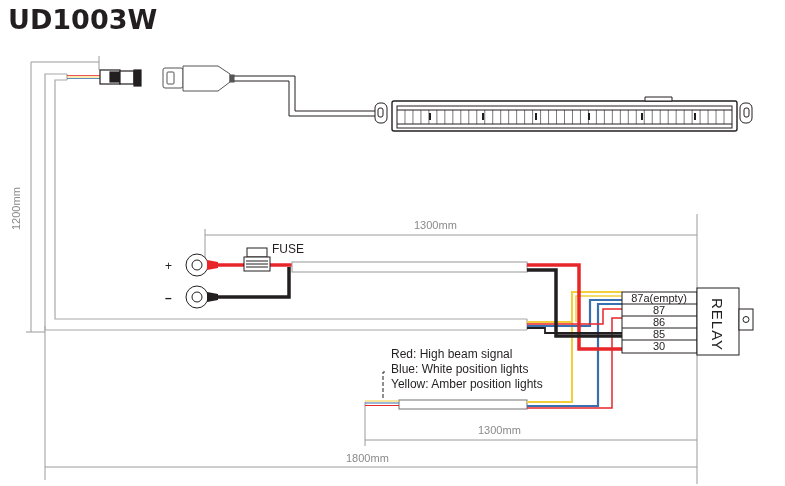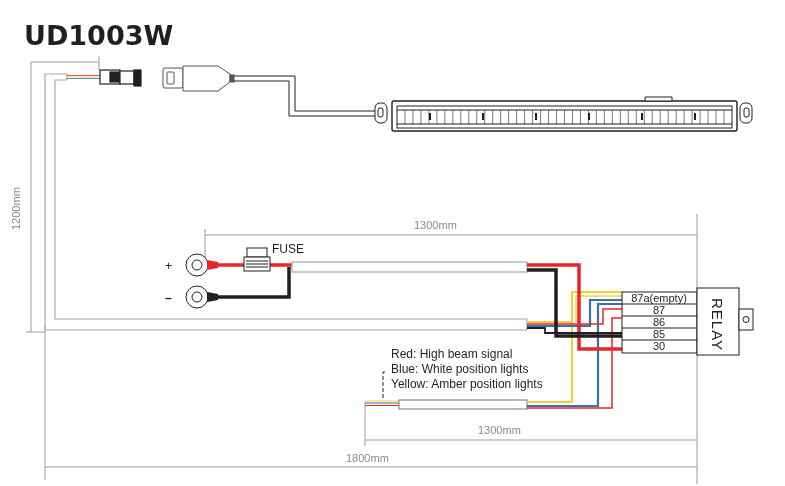--- a/index.html
+++ b/index.html
@@ -1,17 +1,17 @@
 <!DOCTYPE html>
 <html><head>
 <meta charset="utf-8">
 <style>
   html, body { margin:0; padding:0; background:#ffffff; }
   body { width:785px; height:486px; overflow:hidden; position:relative; font-family:"Liberation Sans", sans-serif; }
-  #title { position:absolute; left:8px; top:4px; font-family:"DejaVu Sans", sans-serif; font-weight:bold; font-size:27px; color:#231f20; letter-spacing:0px; margin:16px; }
+  #title { position:absolute; left:8px; top:4px; font-family:"DejaVu Sans", sans-serif; font-weight:bold; font-size:27px; color:#231f20; letter-spacing:0px; margin:0; }
   svg { position:absolute; left:0; top:0; }
   .dim { font-family:"Liberation Sans", sans-serif; font-size:11px; fill:#8a8a8a; }
   .lbl { font-family:"Liberation Sans", sans-serif; font-size:12px; fill:#231f20; }
   .pin { font-family:"Liberation Sans", sans-serif; font-size:11px; fill:#231f20; }
   .relay { font-family:"Liberation Sans", sans-serif; font-size:15px; fill:#231f20; letter-spacing:1px; }
 </style>
 </head>
 <body>
 
 <h1 id="title">UD1003W</h1>

